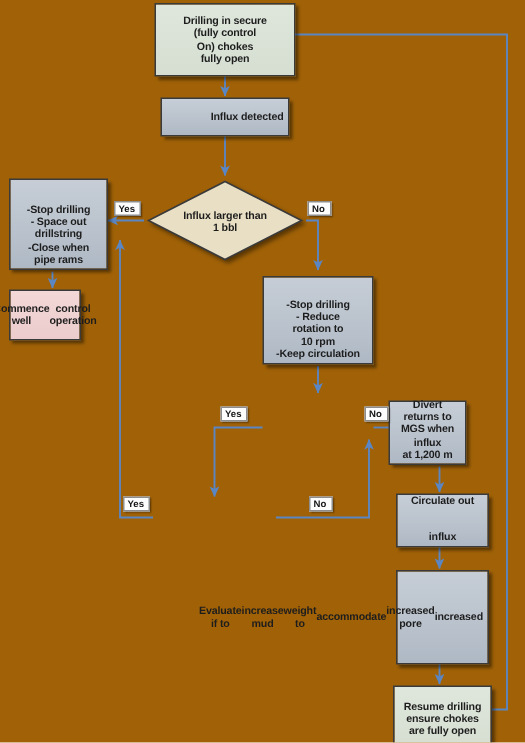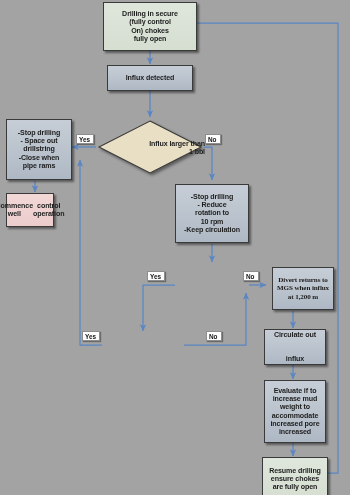--- a/index.html
+++ b/index.html
@@ -7,21 +7,21 @@
     padding: 0;
     background: #ffffff;
   }
   body {
     font-family: "Liberation Sans", sans-serif;
   }
   #chart {
     position: relative;
     width: 350px;
     height: 495px;
-    background: #a3a3a3;
+    background: #a16207;
     overflow: hidden;
   }
   #svg-layer {
     position: absolute;
     left: 0;
     top: 0;
     width: 350px;
     height: 495px;
   }
   .node {
@@ -38,20 +38,21 @@
     letter-spacing: -0.1px;
     z-index: 3;
   }
   .boxnode {
     border: 1px solid #3a3a3a;
     box-shadow: 2px 2px 2px rgba(0,0,0,0.45);
     padding: 2px 3px;
   }
   .fill-grey {
     background: linear-gradient(180deg, #c6cdd6 0%, #b9c2cc 60%, #aeb8c4 100%);
+    justify-content: flex-end;
   }
   .fill-green {
     background: linear-gradient(180deg, #dfe7dc 0%, #d5ded1 100%);
   }
   .fill-pink {
     background: linear-gradient(180deg, #f3d8d8 0%, #eccccc 100%);
   }
   .diamond-wrap {
     position: absolute;
     z-index: 3;
@@ -137,21 +138,21 @@
   </div>
 
   <div class="node boxnode fill-grey" style="left:107px; top:65px; width:86px; height:26px;">
     <span>Influx detected</span>
   </div>
 
   <div class="diamond-wrap" style="left:95px; top:118px; width:110px; height:60px;">
     <svg viewBox="0 0 110 60" style="width:110px;height:60px;display:block;">
       <polygon points="55,3 106,29 55,55 4,29" fill="#e9dfc4" stroke="#3a3a3a" stroke-width="1.1" style="filter:drop-shadow(2px 2px 1.5px rgba(0,0,0,0.45));"></polygon>
     </svg>
-    <div class="dlabel" style="flex-direction:column;align-items:flex-end;">
+    <div class="dlabel" style="flex-direction:column;">
       <span>Influx larger than</span>
       <span>1 bbl</span>
     </div>
   </div>
 
   <div class="node boxnode fill-grey" style="left:6px; top:119px; width:66px; height:61px; flex-direction:column;">
     <span>-Stop drilling</span>
     <span>- Space out</span>
     <span>drillstring</span>
     <span>-Close when</span>
@@ -166,32 +167,32 @@
   <div class="node boxnode fill-grey" style="left:175px; top:184px; width:74px; height:59px; flex-direction:column;">
     <span>-Stop drilling</span>
     <span>- Reduce</span>
     <span>rotation to</span>
     <span>10 rpm</span>
     <span>-Keep circulation</span>
   </div>
 
 
 
-  <div class="node boxnode fill-grey" style="left:272px; top:267px; width:62px; height:43px; flex-direction:column;font-family:Liberation Serif, serif;">
+  <div class="node boxnode fill-grey" style="left:259px; top:267px; width:52px; height:43px; flex-direction:column;">
     <span>Divert returns to</span>
     <span>MGS when influx</span>
     <span>at 1,200 m</span>
   </div>
 
   <div class="node boxnode fill-grey" style="left:264px; top:329px; width:62px; height:36px; flex-direction:column;gap:16px;">
     <span>Circulate out</span>
     <span>influx</span>
   </div>
 
-  <div class="node boxnode fill-grey" style="left:264px; top:380px; width:62px; height:63px; flex-direction:column;">
+  <div class="node boxnode fill-grey" style="left:264px; top:380px; width:62px; height:63px; flex-direction:row;">
     <span>Evaluate if to</span>
     <span>increase mud</span>
     <span>weight to</span>
     <span>accommodate</span>
     <span>increased pore</span>
     <span>increased</span>
   </div>
 
   <div class="node boxnode fill-green" style="left:262px; top:457px; width:66px; height:44px; flex-direction:column;">
     <span>Resume drilling</span>

